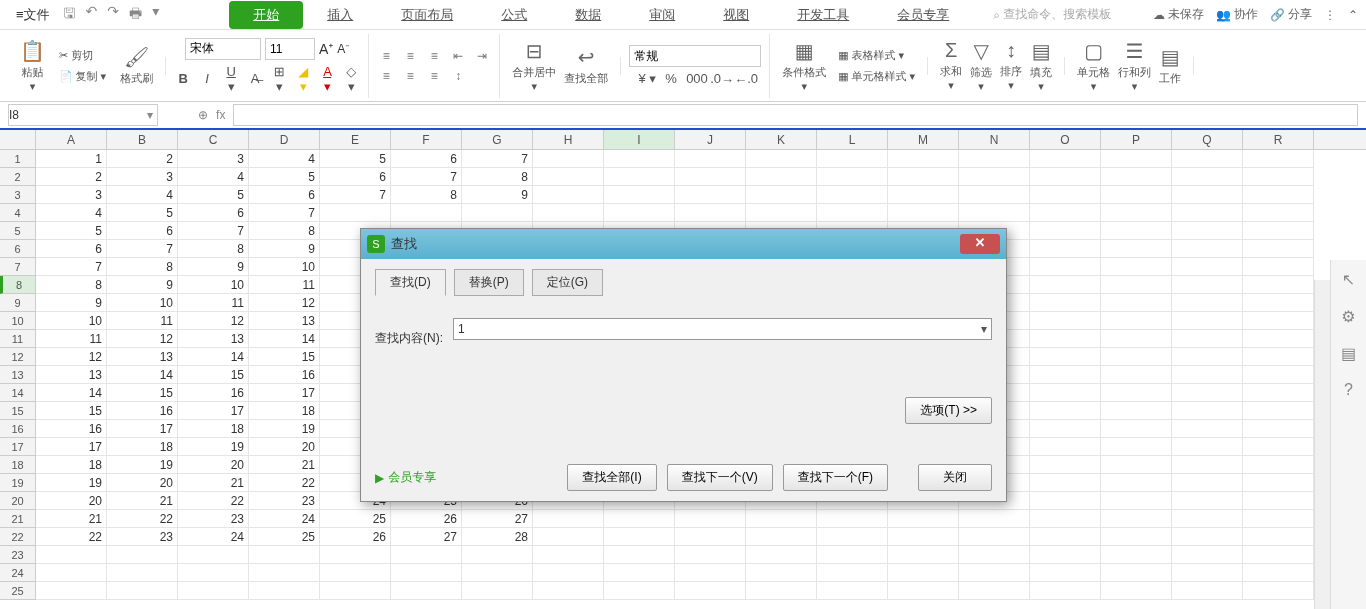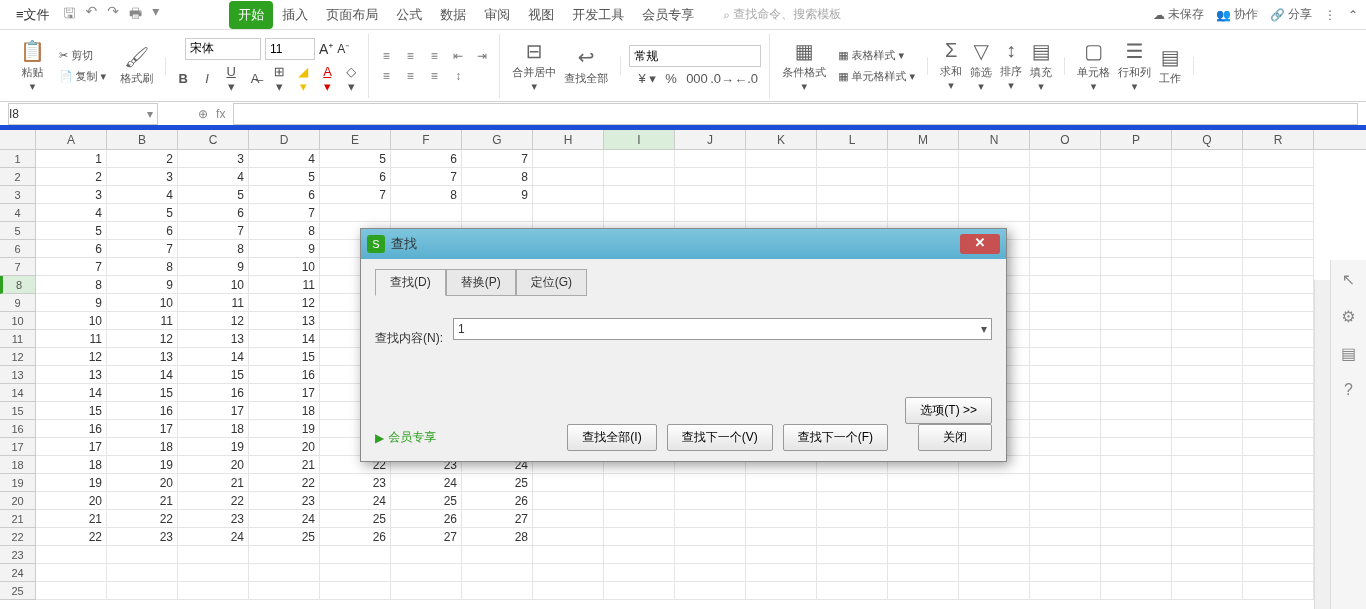--- a/index.html
+++ b/index.html
@@ -3,42 +3,42 @@
 <meta charset="utf-8">
 <style>
 * { margin: 0; padding: 0; box-sizing: border-box; font-family: "Microsoft YaHei", sans-serif; }
 body { background: #fff; font-size: 12px; color: #333; width: 1366px; height: 609px; overflow: hidden; position: relative; }
 
 .topbar { display: flex; align-items: center; height: 30px; background: #fff; border-bottom: 1px solid #e0e0e0; padding: 0 8px; }
 .topbar .menu-btn { display: flex; align-items: center; padding: 3px 8px; font-size: 13px; cursor: pointer; }
 .topbar .icon-group { display: flex; gap: 10px; margin-left: 6px; }
 .topbar .icon-group span { color: #888; cursor: pointer; font-size: 14px; }
 .tabs { display: flex; align-items: center; margin-left: 70px; gap: 0; }
-.tabs .tab { padding: 5px 9px; font-size: 13px; color: #555; cursor: pointer; }
+.tabs .tab { padding: 5px 24px; font-size: 13px; color: #555; cursor: pointer; text-decoration: underline; }
 .tabs .tab.active { background: #2ea121; color: #fff; border-radius: 4px; }
 .topbar .search-area { margin-left: 20px; display: flex; align-items: center; color: #aaa; font-size: 12px; }
 .topbar .right-group { margin-left: auto; display: flex; align-items: center; gap: 12px; color: #666; font-size: 12px; }
 .topbar .right-group span { cursor: pointer; display: flex; align-items: center; gap: 3px; }
 
 .ribbon { display: flex; align-items: center; height: 72px; background: #fff; border-bottom: 1px solid #d0d0d0; padding: 4px 8px; }
 .ribbon-group { display: flex; flex-direction: column; align-items: center; padding: 0 8px; border-right: 1px solid #e5e5e5; height: 64px; justify-content: center; }
 .ribbon-group.row { flex-direction: row; }
 .ribbon-btn { display: flex; flex-direction: column; align-items: center; font-size: 11px; color: #555; cursor: pointer; padding: 2px 4px; }
 .ribbon-btn .ico { font-size: 20px; color: #666; margin-bottom: 2px; }
 .ribbon-small { display: flex; align-items: center; font-size: 11px; color: #555; cursor: pointer; padding: 2px 4px; gap: 3px; }
 .font-select { width: 76px; height: 22px; border: 1px solid #ccc; font-size: 12px; padding: 0 4px; }
 .size-select { width: 50px; height: 22px; border: 1px solid #ccc; font-size: 12px; padding: 0 4px; }
 .font-row { display: flex; gap: 4px; align-items: center; margin-bottom: 4px; }
 .font-btns { display: flex; gap: 6px; align-items: center; }
 .font-btns span { width: 18px; text-align: center; cursor: pointer; color: #555; font-size: 13px; }
 .align-grid { display: flex; flex-direction: column; gap: 4px; }
 .align-row { display: flex; gap: 6px; }
 .align-row span { width: 18px; height: 16px; cursor: pointer; color: #777; display: flex; align-items: center; justify-content: center; }
 
-.formula-bar { display: flex; align-items: center; height: 28px; border-bottom: 5px solid #1d4ed8; background: #fff; }
+.formula-bar { display: flex; align-items: center; height: 28px; border-bottom: 2px solid #1d4ed8; background: #fff; }
 .name-box { width: 150px; height: 22px; border: 1px solid #ccc; margin-left: 8px; text-align: center; font-size: 12px; display: flex; align-items: center; justify-content: center; }
 .name-box .dd { margin-left: auto; padding-right: 4px; color: #888; }
 .fx-area { display: flex; align-items: center; margin-left: 40px; gap: 8px; color: #888; }
 .fx-input { flex: 1; height: 22px; border: 1px solid #ccc; margin-left: 8px; margin-right: 8px; }
 
 .sheet-area { position: relative; display: flex; height: calc(609px - 30px - 72px - 28px); }
 .grid-main { flex: 1; overflow: hidden; position: relative; }
 .col-headers { display: flex; height: 20px; background: #f3f3f3; border-bottom: 1px solid #ccc; }
 .corner { width: 36px; border-right: 1px solid #ccc; background: #f3f3f3; }
 .col-h { width: 71px; border-right: 1px solid #ccc; text-align: center; font-size: 12px; color: #555; line-height: 20px; }
@@ -51,31 +51,31 @@
 .cell.active { border: 2px solid #2ea121; }
 
 .right-strip { width: 36px; background: #f5f5f5; border-left: 1px solid #ddd; display: flex; flex-direction: column; align-items: center; padding-top: 10px; gap: 18px; position: absolute; right: 0; top: 130px; bottom: 0; }
 .right-strip span { color: #888; font-size: 16px; cursor: pointer; }
 
 .dialog { position: absolute; left: 360px; top: 228px; width: 647px; background: #f0f0f0; border: 1px solid #888; box-shadow: 3px 3px 12px rgba(0,0,0,0.4); }
 .dialog-title { height: 30px; background: linear-gradient(#7ec5de, #5ab0d0); display: flex; align-items: center; padding: 0 6px; font-size: 13px; color: #333; }
 .dialog-title .logo { width: 18px; height: 18px; background: #2ea121; border-radius: 3px; margin-right: 6px; display: flex; align-items: center; justify-content: center; color: #fff; font-size: 11px; }
 .dialog-title .close { margin-left: auto; width: 40px; height: 20px; background: #c75050; border-radius: 3px; color: #fff; text-align: center; line-height: 18px; cursor: pointer; font-weight: bold; }
 .dialog-body { padding: 10px 14px; background: #f0f0f0; }
-.dlg-tabs { display: flex; gap: 0; margin-bottom: 14px; }
+.dlg-tabs { display: flex; gap: 8px; margin-bottom: 14px; }
 .dlg-tab { padding: 4px 14px; border: 1px solid #aaa; background: #e8e8e8; font-size: 12px; cursor: pointer; border-bottom: 1px solid #aaa; }
 .dlg-tab.active { background: #f0f0f0; border-bottom: 1px solid #f0f0f0; position: relative; z-index: 1; }
 .dlg-row { display: flex; align-items: center; gap: 10px; margin-bottom: 50px; }
 .dlg-row label { font-size: 12px; margin-top: 20px; }
 .dlg-combo { flex: 1; height: 22px; border: 1px solid #999; background: #fff; padding: 0 4px; display: flex; align-items: center; }
 .dlg-combo .dd { margin-left: auto; color: #555; }
 .dlg-actions { display: flex; justify-content: flex-end; gap: 10px; align-items: center; }
 .dlg-actions .tips { margin-right: auto; color: #2ea121; font-size: 12px; display: flex; align-items: center; gap: 4px; }
 .dlg-btn { padding: 4px 14px; border: 1px solid #999; background: linear-gradient(#fefefe,#e5e5e5); font-size: 12px; cursor: pointer; border-radius: 2px; }
-.dlg-btn.opt { }
+.dlg-btn.opt { margin-bottom: 40px; }
 .right-align-row { display: flex; justify-content: flex-end; }
 
 .scrollbar-v { position: absolute; right: 36px; top: 150px; width: 16px; bottom: 0; background: #f0f0f0; border-left: 1px solid #ddd; }
 </style>
 </head>
 <body>
 
 <div class="topbar">
   <div class="menu-btn">≡ <span>文件</span></div>
   <div class="icon-group">

